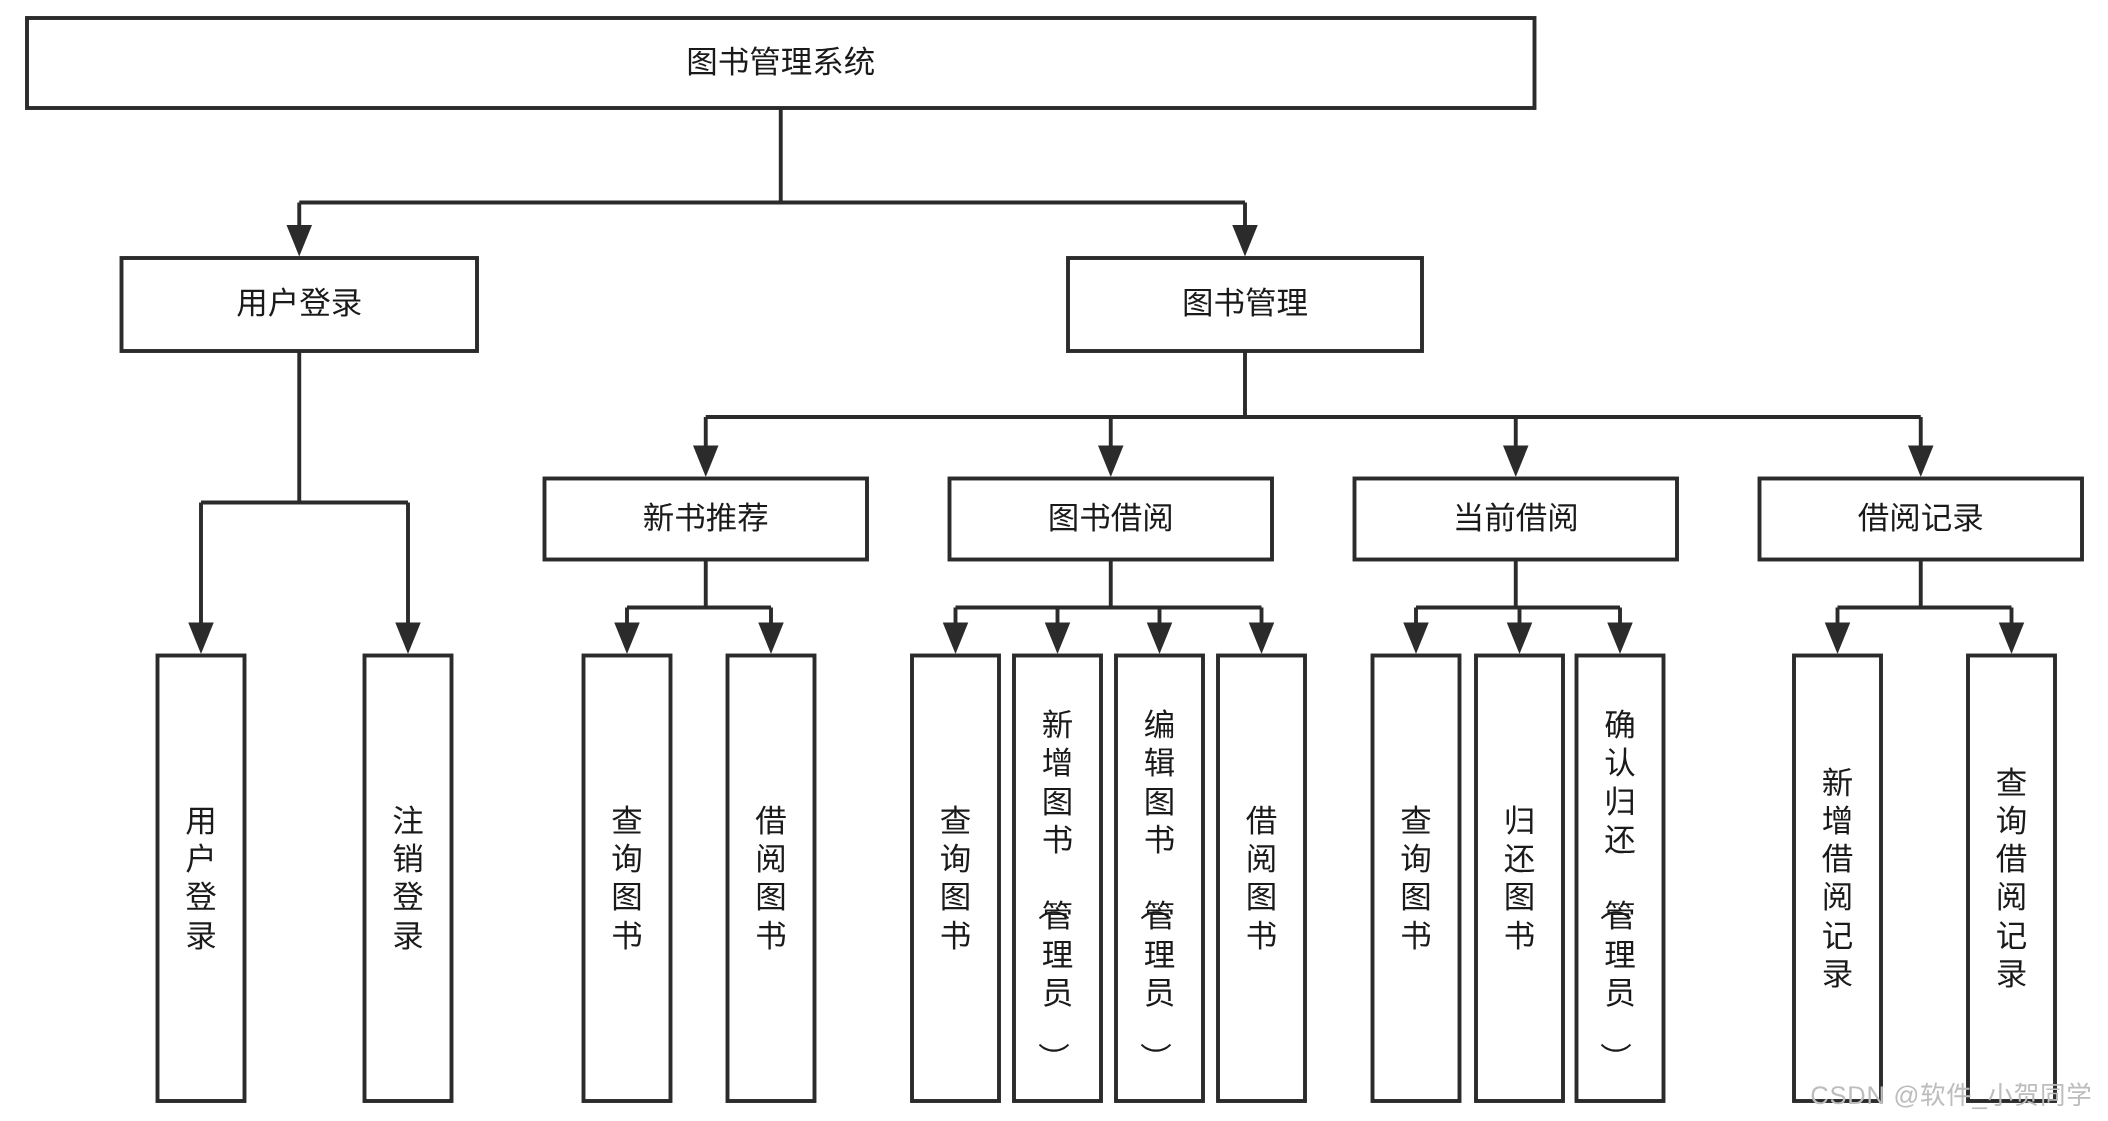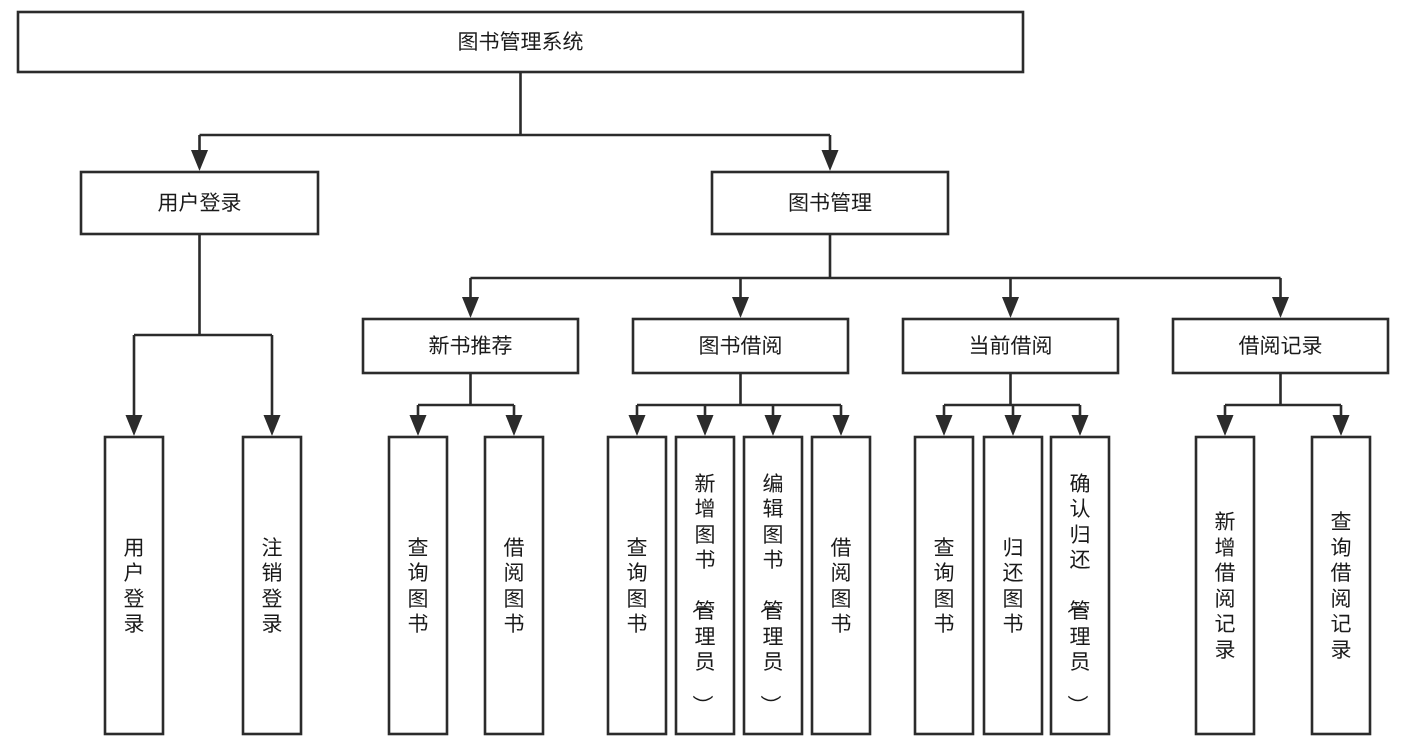--- a/index.html
+++ b/index.html
@@ -215,13 +215,14 @@
         <g>
           <rect x="1196" y="437" width="58" height="297" class="node-rect"></rect>
           <text x="1225" y="529" class="node-label-v"><tspan x="1225" dy="0">新</tspan><tspan x="1225" dy="25.5">增</tspan><tspan x="1225" dy="25.5">借</tspan><tspan x="1225" dy="25.5">阅</tspan><tspan x="1225" dy="25.5">记</tspan><tspan x="1225" dy="25.5">录</tspan></text>
         </g>
         <g>
           <rect x="1312" y="437" width="58" height="297" class="node-rect"></rect>
           <text x="1341" y="529" class="node-label-v"><tspan x="1341" dy="0">查</tspan><tspan x="1341" dy="25.5">询</tspan><tspan x="1341" dy="25.5">借</tspan><tspan x="1341" dy="25.5">阅</tspan><tspan x="1341" dy="25.5">记</tspan><tspan x="1341" dy="25.5">录</tspan></text>
         </g>
       </g>
   </svg>
+  <div class="watermark">CSDN @软件_小贺同学</div>
 </div>
 
 </body></html>

